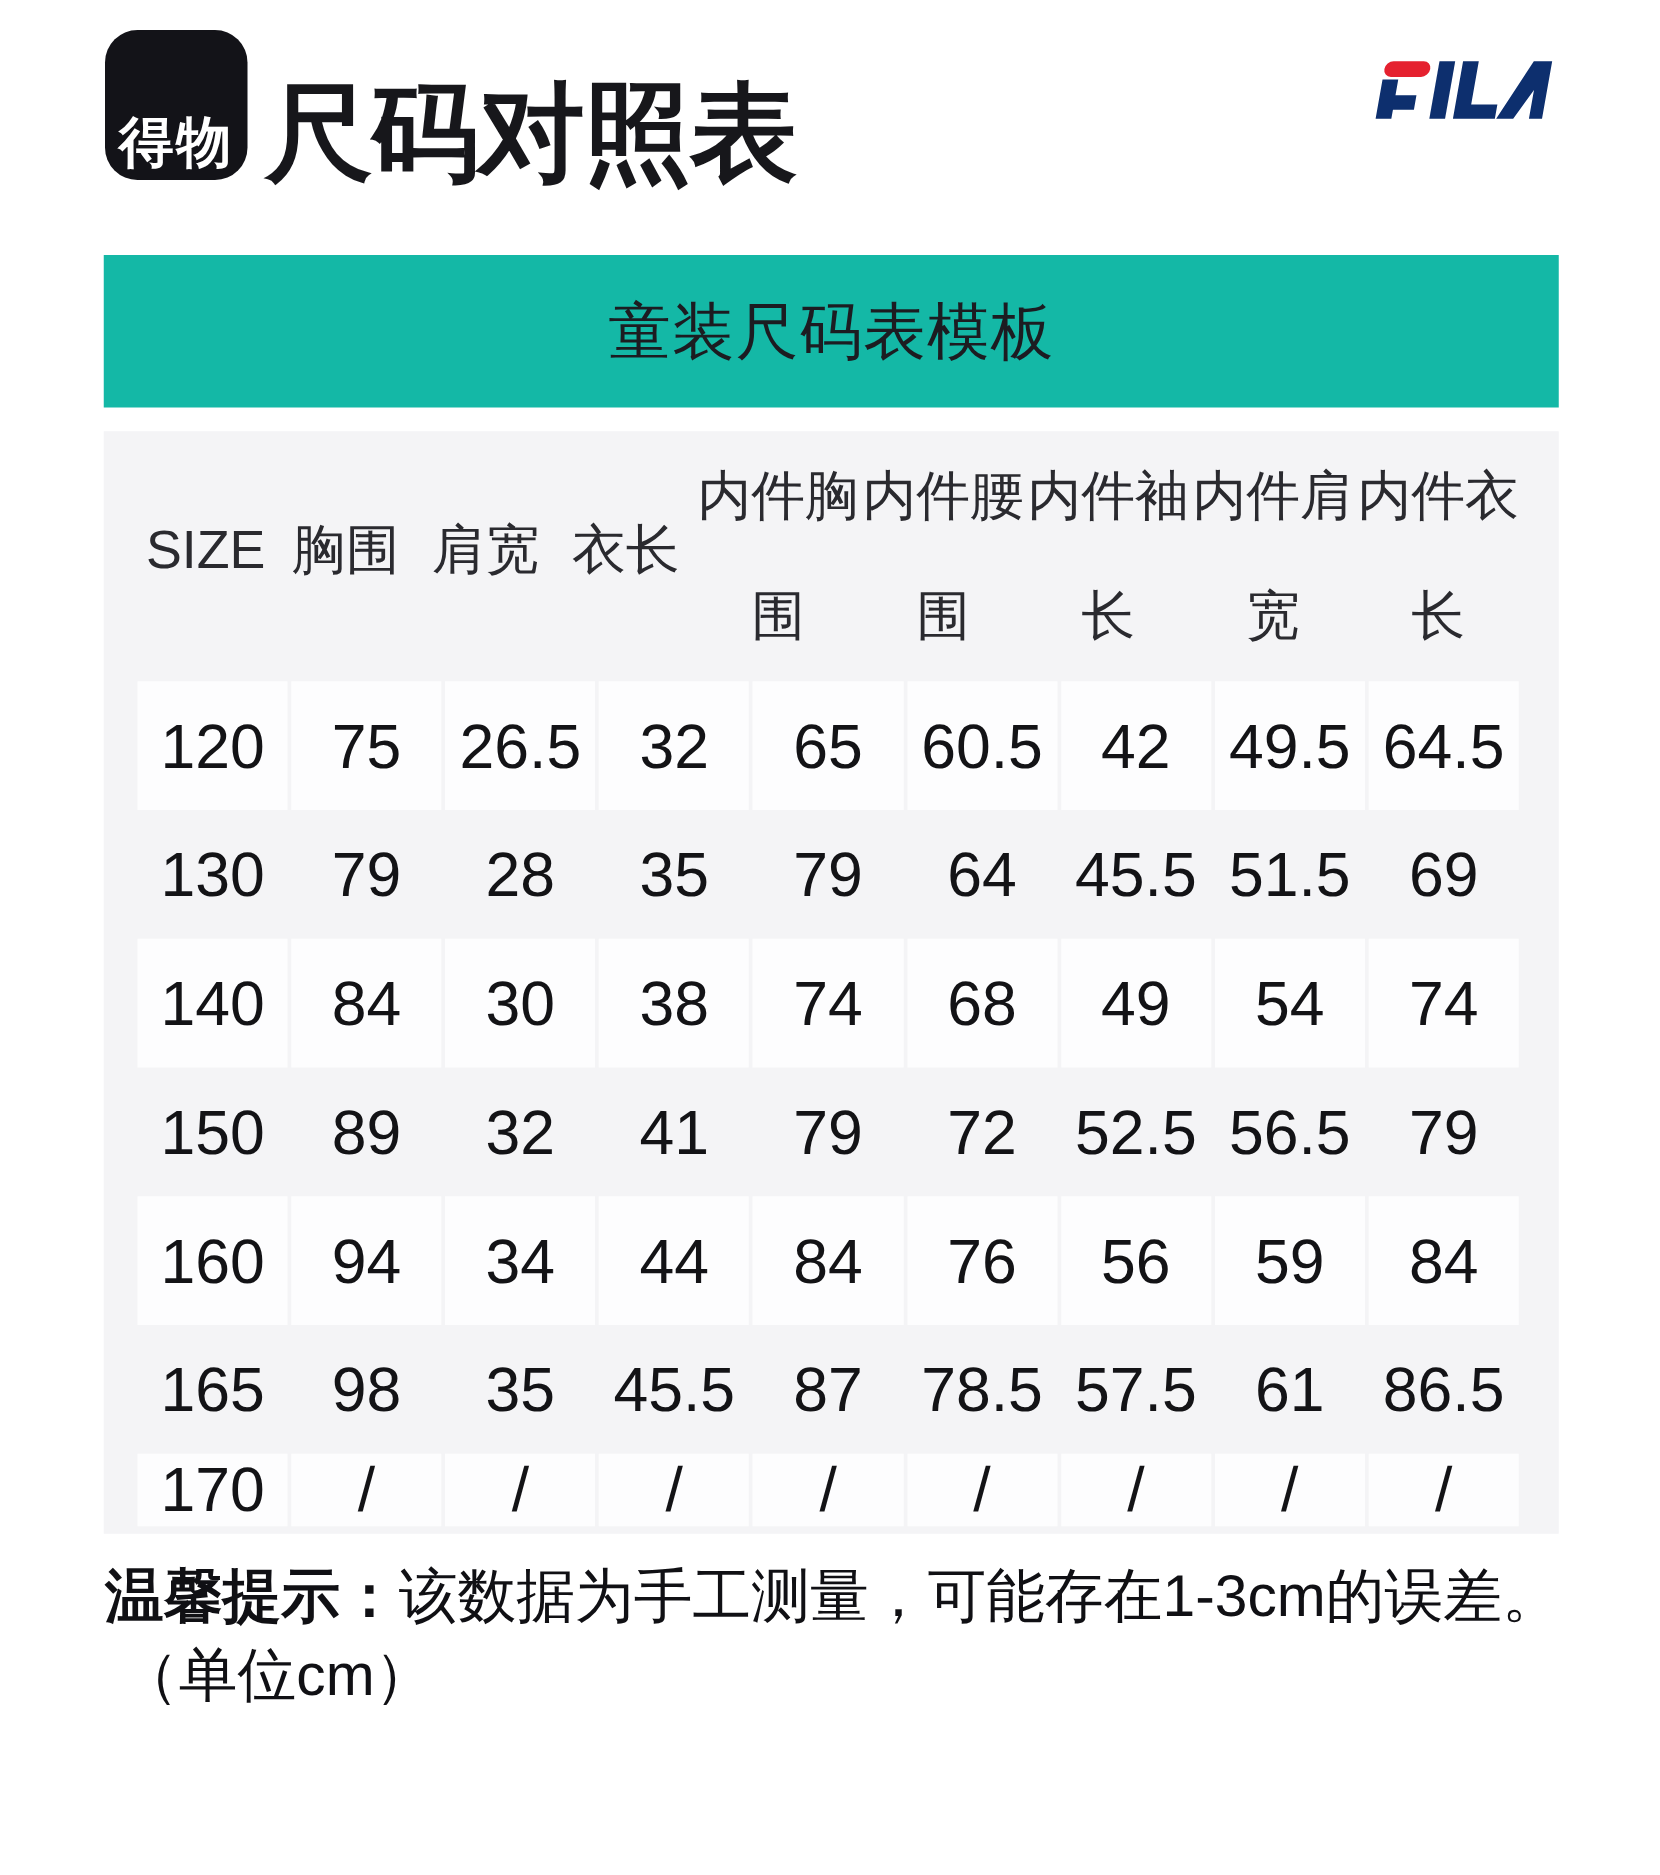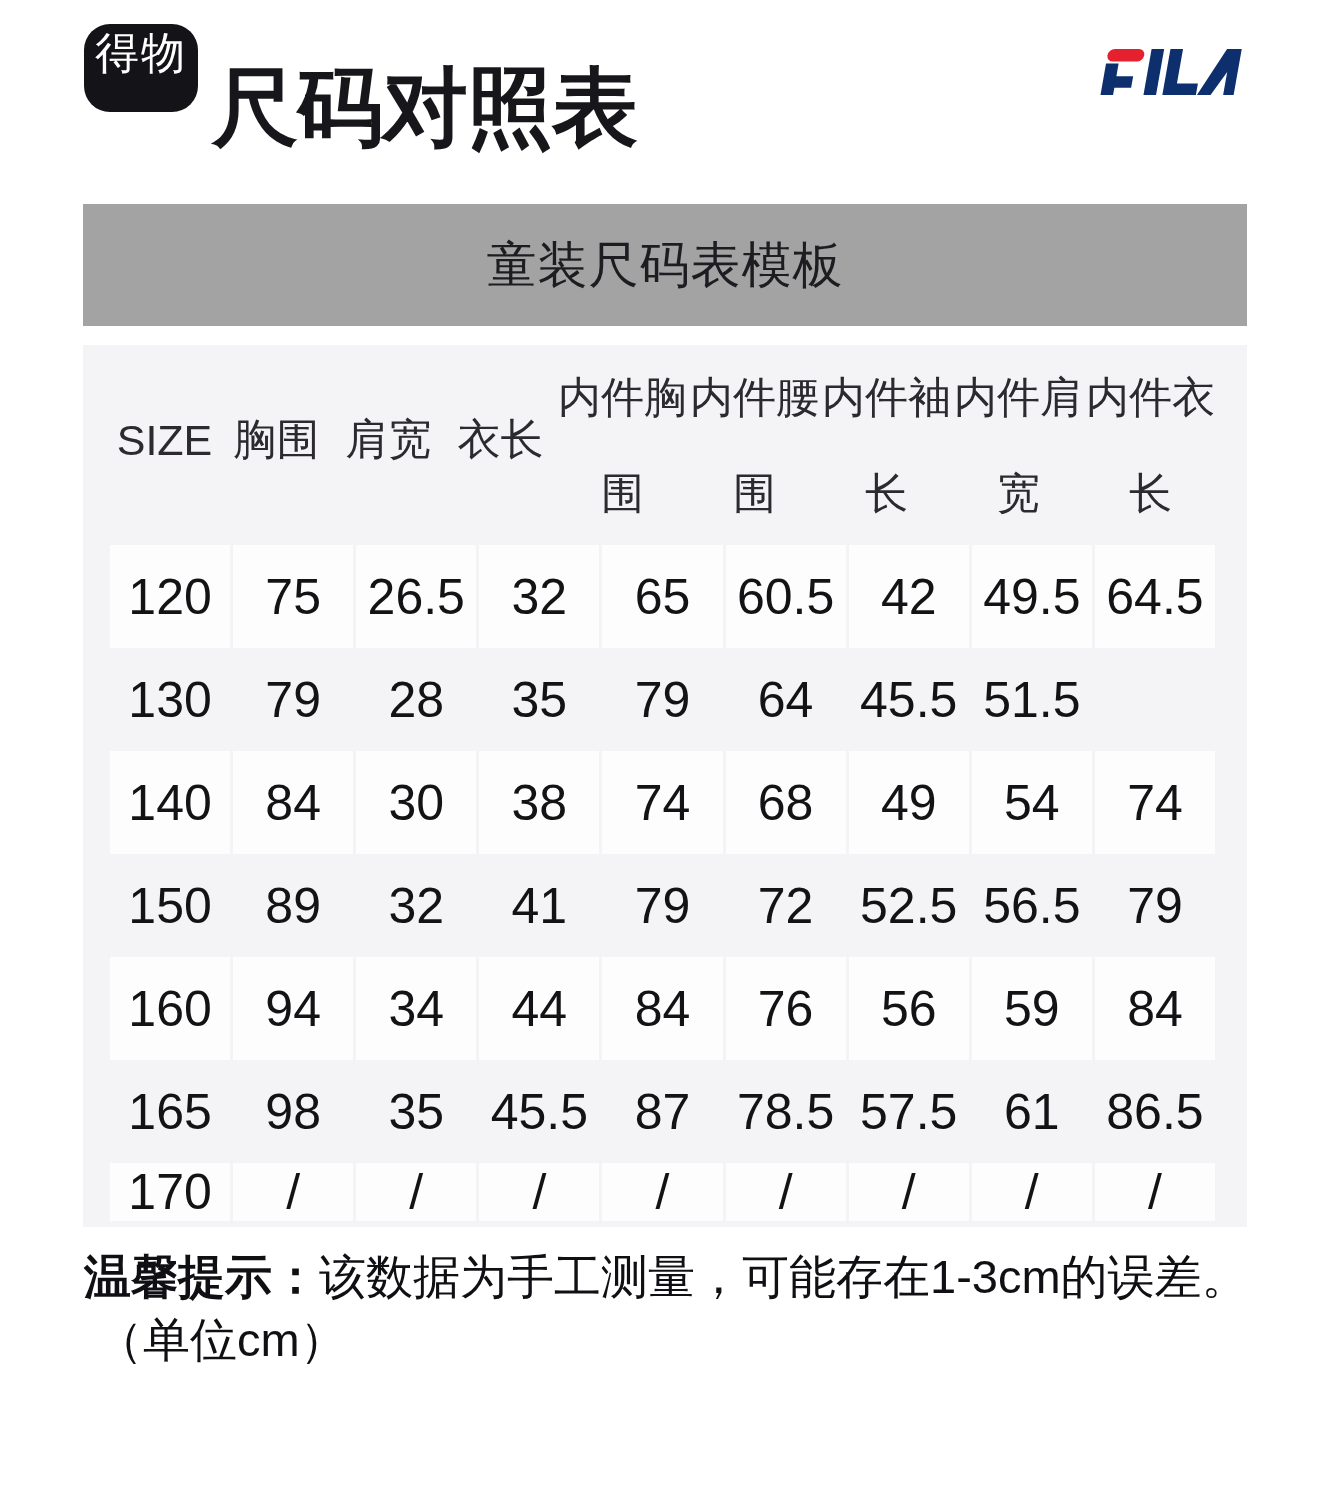--- a/index.html
+++ b/index.html
@@ -8,40 +8,40 @@
     position:relative;
     width:1328px; height:1500px;
     font-family:"Liberation Sans","DejaVu Sans",sans-serif;
     color:#141418;
     overflow:hidden;
   }
 
   
   .dewu-logo {
     position:absolute; left:84px; top:24px;
-    width:114px; height:88px;
+    width:114px; height:120px;
     background:#131318; border-radius:26px;
-    display:flex; align-items:flex-start; justify-content:center;
-    color:#ffffff; font-size:44px; font-weight:400; letter-spacing:2px;
+    display:flex; align-items:flex-end; justify-content:center;
+    color:#ffffff; font-size:44px; font-weight:700; letter-spacing:2px;
   }
   .page-title {
     position:absolute; left:212px; top:64px;
     font-size:86px; line-height:1; font-weight:600;
     color:#17171b; letter-spacing:-1px; white-space:nowrap;
   }
   .fila-logo {
     position:absolute; left:1094px; top:42px;
     width:152px; height:60px;
   }
 
   
   .banner {
     position:absolute; left:83px; top:204px;
     width:1164px; height:122px;
-    background:#a3a3a3;
+    background:#14b8a6;
     display:flex; align-items:center; justify-content:center;
     font-size:50px; font-weight:500; color:#1c1c21; letter-spacing:1px;
     white-space:nowrap;
   }
 
   
   .size-table {
     position:absolute; left:83px; top:345px;
     width:1164px;
     background:#f4f4f6;
@@ -144,20 +144,21 @@
       </div>
       <div class="t-row row-gray">
         <div class="t-cell">130</div>
         <div class="t-cell">79</div>
         <div class="t-cell">28</div>
         <div class="t-cell">35</div>
         <div class="t-cell">79</div>
         <div class="t-cell">64</div>
         <div class="t-cell">45.5</div>
         <div class="t-cell">51.5</div>
+        <div class="t-cell">69</div>
       </div>
       <div class="t-row row-white">
         <div class="t-cell">140</div>
         <div class="t-cell">84</div>
         <div class="t-cell">30</div>
         <div class="t-cell">38</div>
         <div class="t-cell">74</div>
         <div class="t-cell">68</div>
         <div class="t-cell">49</div>
         <div class="t-cell">54</div>

